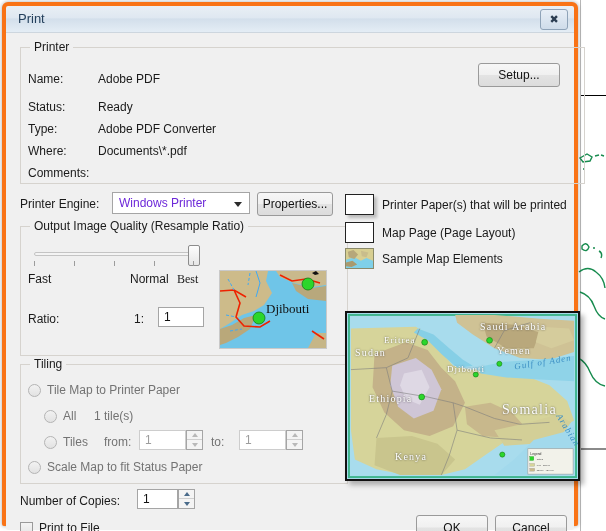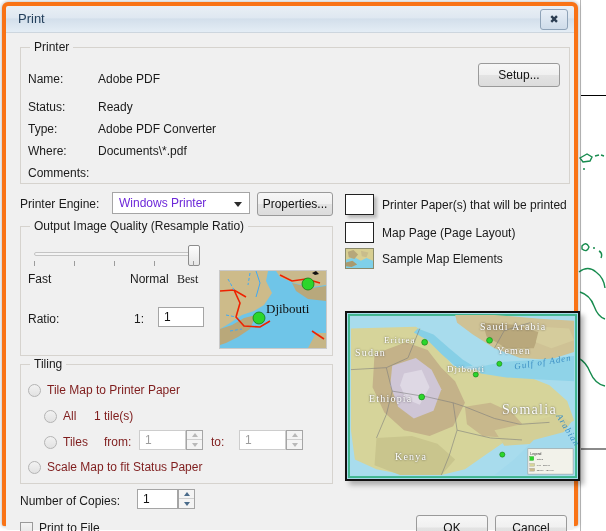--- a/index.html
+++ b/index.html
@@ -36,28 +36,28 @@
     position:absolute;right:6px;top:3px;width:26px;height:19px;
     background:linear-gradient(to bottom,#e7eef6,#cfdcea);
     border:1px solid #8fa3b8;border-radius:3px;
     display:flex;align-items:center;justify-content:center;
     font-size:11px;color:#2b3d52;cursor:pointer;
   }
 
   .dlg-body{position:relative;width:100%;height:497px;background:#f0f0f0;border-radius:0 0 2px 2px;}
 
   
-  .group{position:absolute;border:1px solid #d6d3ce;background:transparent;}
+  .group{position:absolute;border:1px solid #d6d3ce;background:transparent;padding-left:15px;}
   .group > .legend{
     position:absolute;top:-8px;left:9px;background:#f0f0f0;
     padding:0 4px;font-size:12px;color:#1a1a1a;
   }
 
   .lbl{position:absolute;font-size:12px;color:#1a1a1a;white-space:nowrap;}
-  .lbl.dis{color:#7f1d1d;}
+  .lbl.dis{color:#737373;}
 
   
   .btn{
     position:absolute;
     background:linear-gradient(to bottom,#f7f7f7 0%,#f0f0f0 48%,#e3e3e3 52%,#dcdcdc 100%);
     border:1px solid #9a9a9a;border-radius:3px;
     font-family:inherit;font-size:12px;color:#111;
     display:flex;align-items:center;justify-content:center;cursor:pointer;
   }
 

